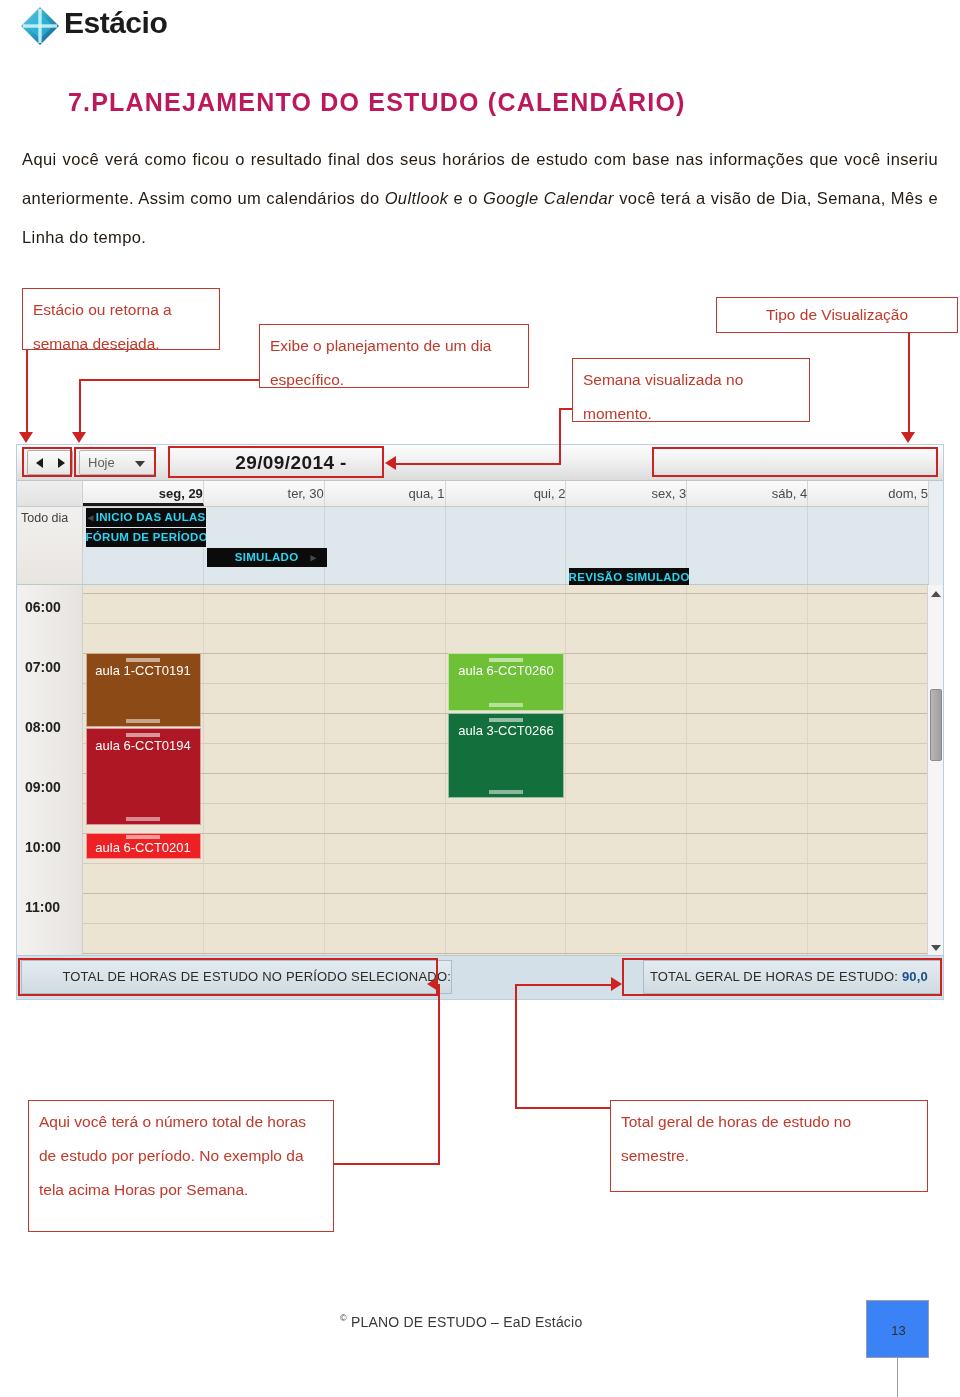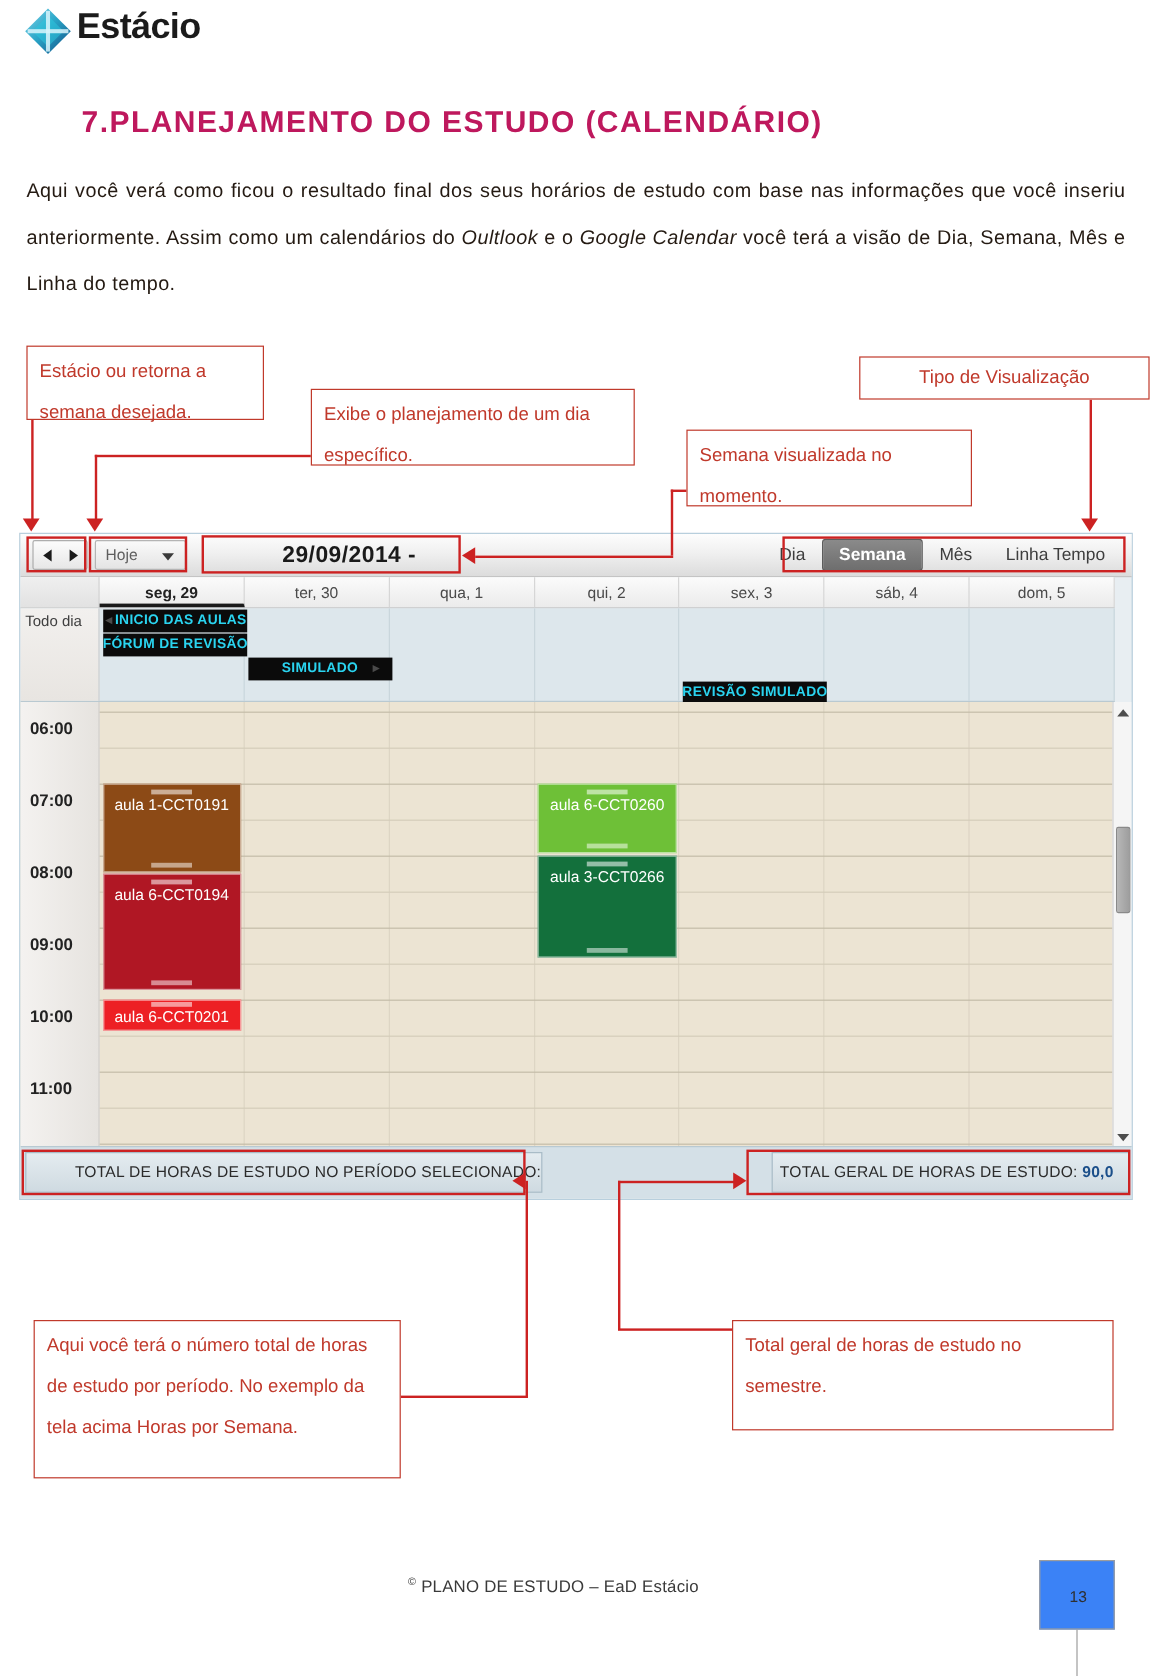--- a/index.html
+++ b/index.html
@@ -91,21 +91,21 @@
   }
 
   #cal-dayhdr {
     position:absolute; left:0; top:36px; width:912px; height:26px;
     background:linear-gradient(#fbfbfb,#ebebeb); border-bottom:1px solid #c9c9c9;
     display:flex;
   }
   #cal-dayhdr .gutter { width:66px; flex:none; border-right:1px solid #cfcfcf;
     background:linear-gradient(#efefef,#e2e2e2); }
   #cal-dayhdr .dh {
-    flex:1 1 0; text-align:center; font-size:13px; color:#4a4a4a; line-height:25px;
+    flex:1 1 0; text-align:right; font-size:13px; color:#4a4a4a; line-height:25px;
     border-right:1px solid #d6d6d6;
   }
   #cal-dayhdr .dh.today { border-bottom:3px solid #1a1a1a; font-weight:bold; color:#222; }
 
   #cal-allday {
     position:absolute; left:0; top:62px; width:912px; height:78px;
     background:#dde7ec; border-bottom:1px solid #b9c9d1; display:flex;
   }
   #cal-allday .gutter {
     width:66px; flex:none; background:linear-gradient(#f2f0ee,#e8e5e1);
@@ -247,26 +247,20 @@
   <div id="cal-toolbar">
     <div class="tb-navbtns">
       <span class="tri-l"></span>
       <span class="tri-r"></span>
     </div>
     <div class="tb-today">
       <span>Hoje</span>
       <span class="cv"></span>
     </div>
     <div class="tb-range">29/09/2014 - 05/10/2014</div>
-    <div class="tb-views">
-      <span class="vbtn">Dia</span>
-      <span class="vbtn active">Semana</span>
-      <span class="vbtn">Mês</span>
-      <span class="vbtn">Linha Tempo</span>
-    </div>
   </div>
 
   <div id="cal-dayhdr">
     <div class="gutter"></div>
     <div class="dh today">seg, 29</div>
     <div class="dh">ter, 30</div>
     <div class="dh">qua, 1</div>
     <div class="dh">qui, 2</div>
     <div class="dh">sex, 3</div>
     <div class="dh">sáb, 4</div>
@@ -281,21 +275,21 @@
       <div class="adcol" style="left:28.5714%"></div>
       <div class="adcol" style="left:42.8571%"></div>
       <div class="adcol" style="left:57.1428%"></div>
       <div class="adcol" style="left:71.4285%"></div>
       <div class="adcol" style="left:85.7142%"></div>
 
       <div class="adev" style="left:0.3%; top:1px; width:14.2%;">
         <span class="chv">◄</span><span>INICIO DAS AULAS</span><span class="chv">►</span>
       </div>
       <div class="adev" style="left:0.3%; top:21px; width:14.2%;">
-        <span>FÓRUM DE REVISÃO</span>
+        <span>FÓRUM DE PERÍODO</span>
       </div>
       <div class="adev" style="left:14.6%; top:41px; width:14.2%;">
         <span>SIMULADO</span>
         <span class="chv" style="position:absolute;right:8px;top:0;">►</span>
       </div>
       <div class="adev" style="left:57.4%; top:61px; width:14.2%;">
         <span>REVISÃO SIMULADO</span>
       </div>
     </div>
   </div>

